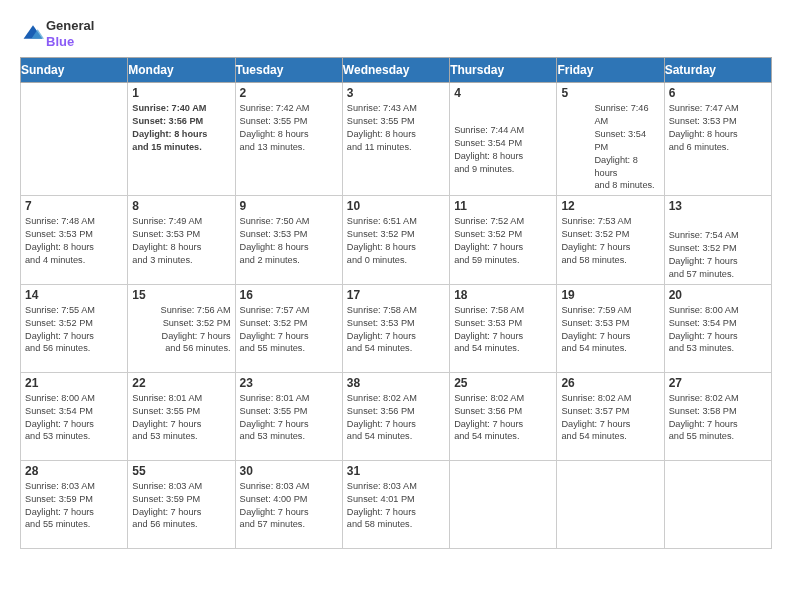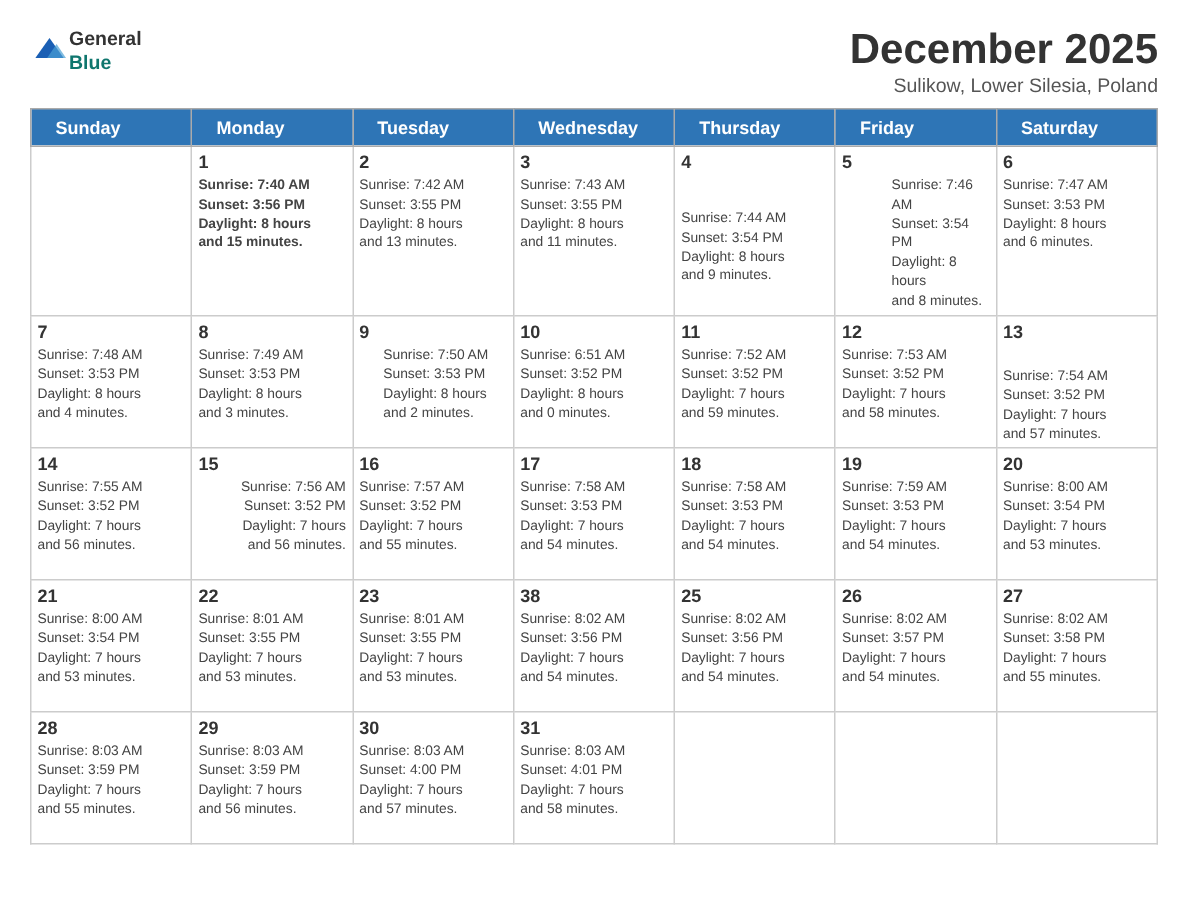--- a/index.html
+++ b/index.html
@@ -28,21 +28,21 @@
       align-items: center;
       gap: 2px;
     }
     .logo-text {
       font-size: 13px;
       font-weight: bold;
       color: #333;
       line-height: 1.2;
     }
     .logo-text .general { display: block; }
-    .logo-text .blue { display: block; color: #0f766e; }
+    .logo-text .blue { display: block; color: #8b5cf6; }
     .logo-icon {
       width: 22px;
       height: 22px;
       margin-left: 2px;
     }
     .title-block {
       text-align: right;
     }
     .month-title {
       font-size: 28px;
@@ -59,21 +59,21 @@
       border: 1px solid #ccc;
       border-collapse: collapse;
       width: 100%;
       table-layout: fixed;
     }
     .calendar th {
       background: #2e75b6;
       color: #fff;
       font-size: 12px;
       font-weight: bold;
-      padding: 5px 16px;
+      padding: 5px 0;
       text-align: left;
       border: 1px solid #aaa;
     }
     .calendar td {
       border: 1px solid #ccc;
       vertical-align: top;
       padding: 3px 4px;
       font-size: 9.5px;
       color: #333;
       height: 88px;
@@ -108,24 +108,20 @@
     <div class="logo">
       <svg class="logo-icon" viewBox="0 0 28 28">
         <polygon points="14,3 26,20 2,20" fill="#1a5fb4"></polygon>
         <polygon points="20,8 28,20 12,20" fill="#4a9fd4" opacity="0.7"></polygon>
       </svg>
       <div class="logo-text">
         <span class="general">General</span>
         <span class="blue">Blue</span>
       </div>
     </div>
-    <div class="title-block">
-      <div class="month-title">December 2025</div>
-      <div class="location">Sulikow, Lower Silesia, Poland</div>
-    </div>
   </div>
 
   <table class="calendar">
     <thead>
       <tr>
       <th>Sunday</th>
           <th>Monday</th>
           <th>Tuesday</th>
           <th>Wednesday</th>
           <th>Thursday</th>
@@ -189,21 +185,21 @@
           </td>
           <td>
             <span class="day-num">8</span>
             <div class="day-info" style="white-space: pre-line;">Sunrise: 7:49 AM
 Sunset: 3:53 PM
 Daylight: 8 hours
 and 3 minutes.</div>
           </td>
           <td>
             <span class="day-num">9</span>
-            <div class="day-info" style="white-space: pre-line; margin-left: 16px;">Sunrise: 7:50 AM
+            <div class="day-info" style="white-space: pre-line;">Sunrise: 7:50 AM
 Sunset: 3:53 PM
 Daylight: 8 hours
 and 2 minutes.</div>
           </td>
           <td>
             <span class="day-num">10</span>
             <div class="day-info" style="white-space: pre-line;">Sunrise: 6:51 AM
 Sunset: 3:52 PM
 Daylight: 8 hours
 and 0 minutes.</div>
@@ -334,21 +330,21 @@
         </tr>
         <tr class="week-row">
           <td>
             <span class="day-num">28</span>
             <div class="day-info" style="white-space: pre-line;">Sunrise: 8:03 AM
 Sunset: 3:59 PM
 Daylight: 7 hours
 and 55 minutes.</div>
           </td>
           <td>
-            <span class="day-num">29</span>
+            <span class="day-num">55</span>
             <div class="day-info" style="white-space: pre-line;">Sunrise: 8:03 AM
 Sunset: 3:59 PM
 Daylight: 7 hours
 and 56 minutes.</div>
           </td>
           <td>
             <span class="day-num">30</span>
             <div class="day-info" style="white-space: pre-line;">Sunrise: 8:03 AM
 Sunset: 4:00 PM
 Daylight: 7 hours

